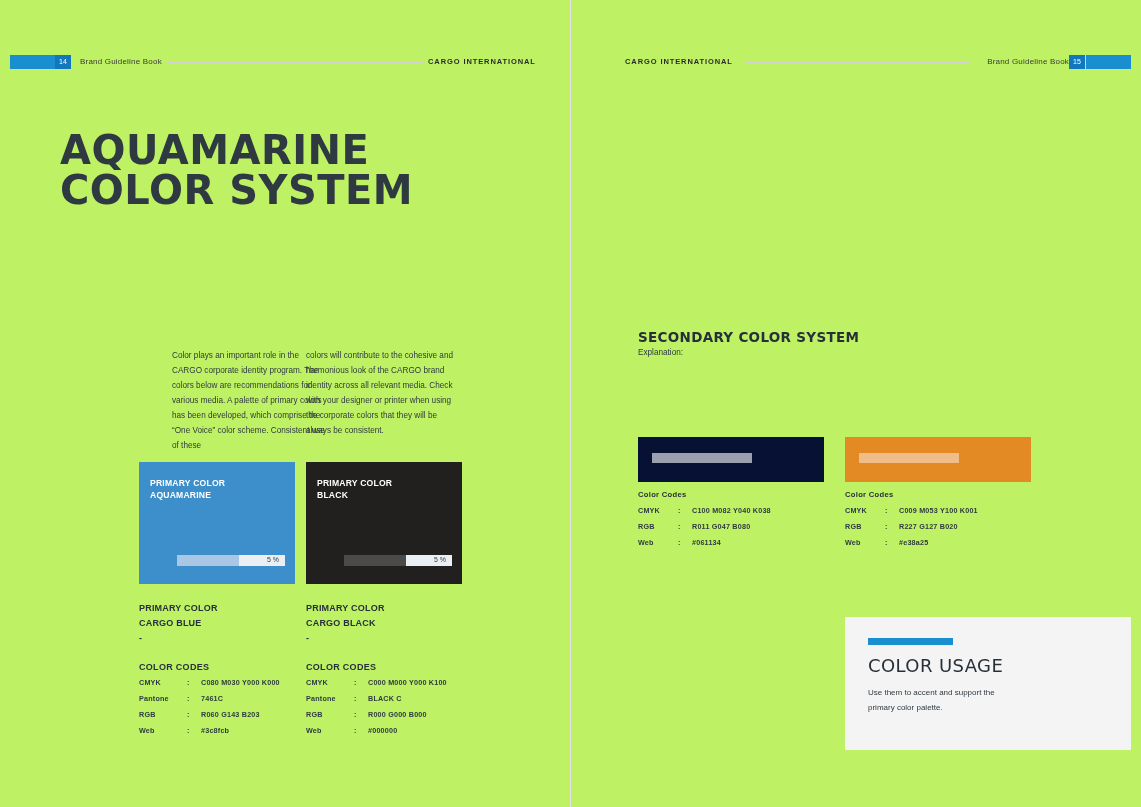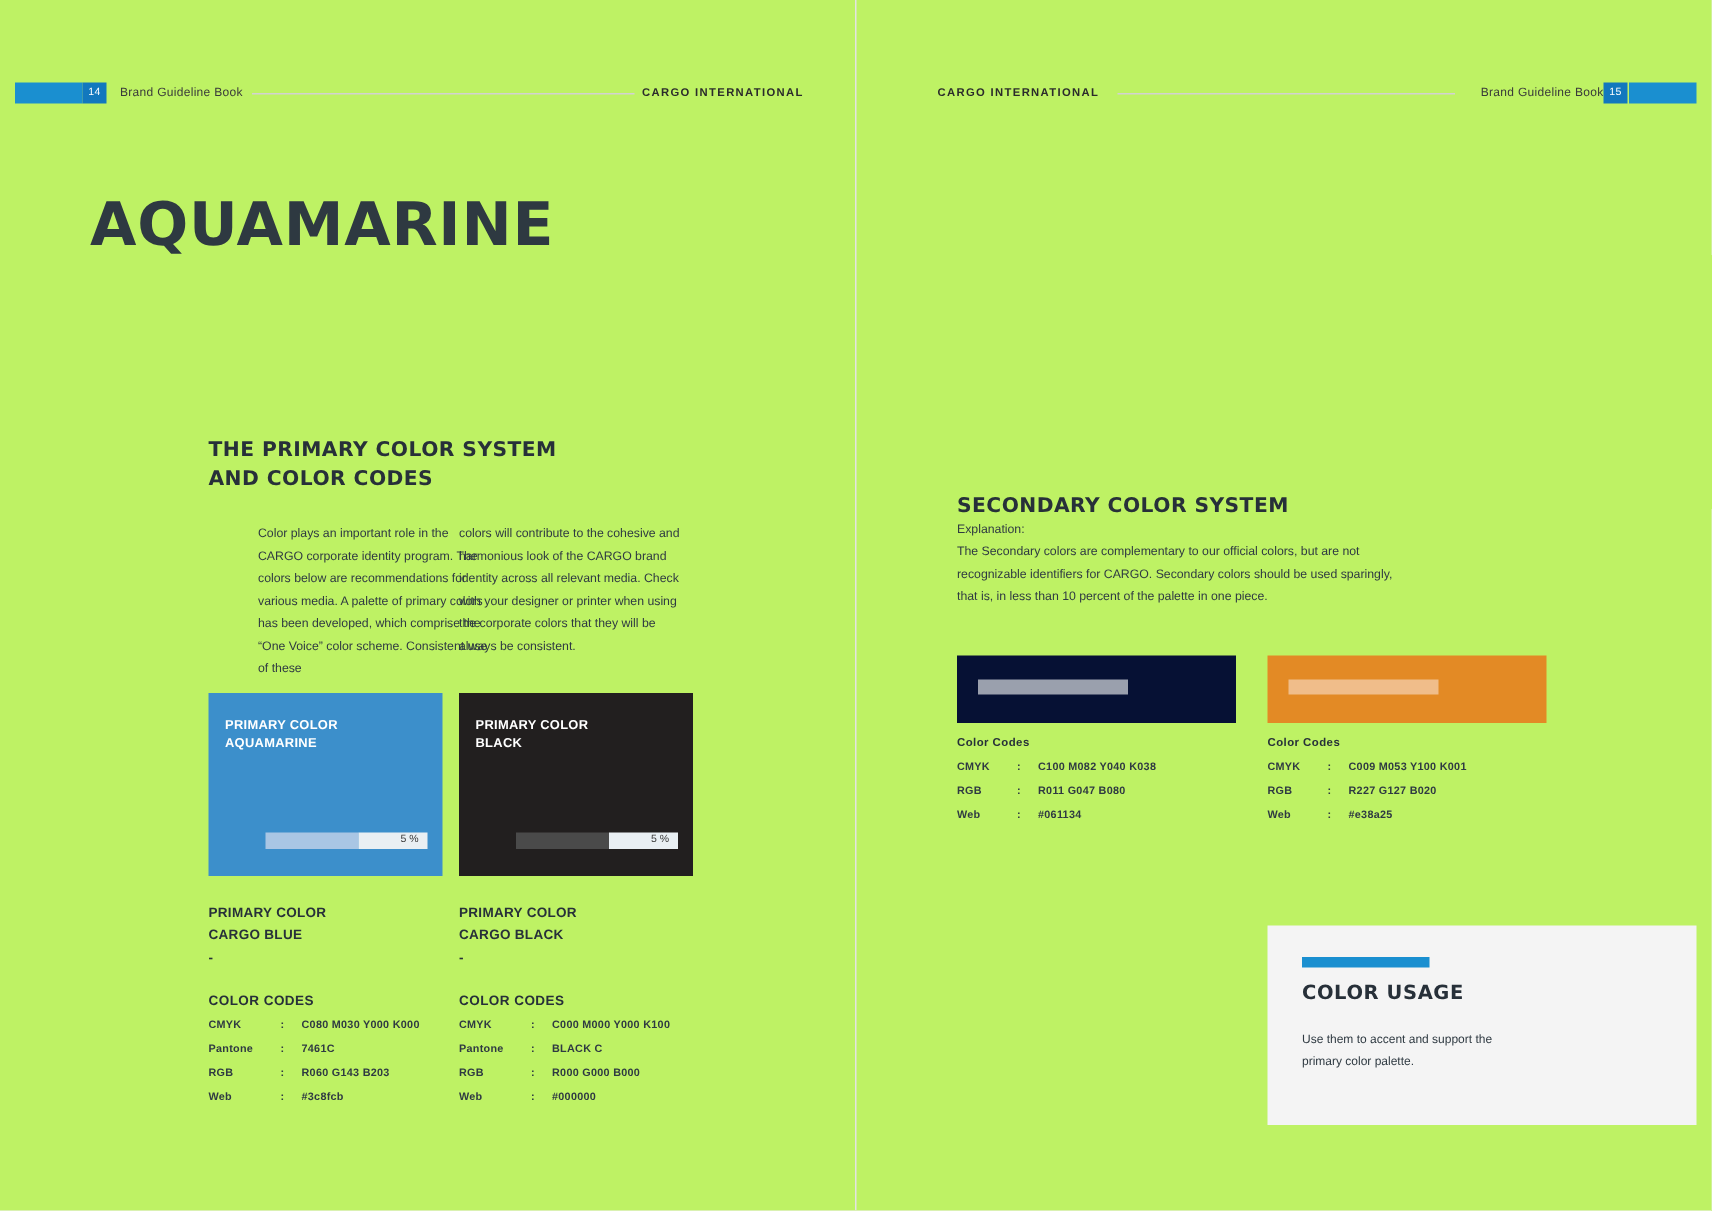--- a/index.html
+++ b/index.html
@@ -272,22 +272,22 @@
     left: 23px;
     top: 21px;
     width: 85px;
     height: 7px;
     background: #1a8fd0;
   }
   #usage-title {
     position: absolute;
     left: 23px;
     top: 38px;
-    font-size: 13px;
-    font-weight: bold;
+    font-size: 18px;
+    font-weight: normal;
     color: #273039;
     letter-spacing: 0.4px;
     font-family: "DejaVu Sans", sans-serif;
   }
   #usage-body {
     position: absolute;
     left: 23px;
     top: 68px;
     width: 150px;
     font-size: 8px;
@@ -313,26 +313,23 @@
   <div class="runhead right">
     <div class="brandmark">CARGO INTERNATIONAL</div>
     <div class="rule"></div>
     <div class="label">Brand Guideline Book</div>
     <div class="folio-box">15</div>
     <div class="bluebar"></div>
   </div>
 
   <div class="big-title">
     <span>AQUAMARINE</span>
-  </div>
-
-  <div class="sec-head" id="primary-heading">
-    <div>THE PRIMARY COLOR SYSTEM</div>
-    <div>AND COLOR CODES</div>
-  </div>
+    <span>COLOR SYSTEM</span>
+  </div>
+
 
   <div class="body-col" id="primary-col-1">Color plays an important role in the CARGO corporate identity program. The colors below are recommendations for various media. A palette of primary colors has been developed, which comprise the “One Voice” color scheme. Consistent use of these</div>
   <div class="body-col" id="primary-col-2">colors will contribute to the cohesive and harmonious look of the CARGO brand identity across all relevant media. Check with your designer or printer when using the corporate colors that they will be always be consistent.</div>
 
   <div class="swatch-card" id="swatch-aqua">
     <div class="sw-title">
       <div>PRIMARY COLOR</div>
       <div>AQUAMARINE</div>
     </div>
     <div class="tint-row">
@@ -420,21 +417,20 @@
         <td class="c">:</td>
         <td class="v">#000000</td>
       </tr>
     </tbody>
       </table>
   </div>
 
   <div class="sec-head" id="secondary-heading">SECONDARY COLOR SYSTEM</div>
 
   <div class="expl" id="expl-title">Explanation:</div>
-  <div class="expl" id="expl-body">The Secondary colors are complementary to our official colors, but are not recognizable identifiers for CARGO. Secondary colors should be used sparingly, that is, in less than 10 percent of the palette in one piece.</div>
 
   <div class="sec-swatch" id="sec-navy">
     <div class="bar"></div>
   </div>
   <div class="sec-swatch" id="sec-orange">
     <div class="bar"></div>
   </div>
 
   <div class="codes sec" id="codes-navy">
     <div class="codes-title">Color Codes</div>

